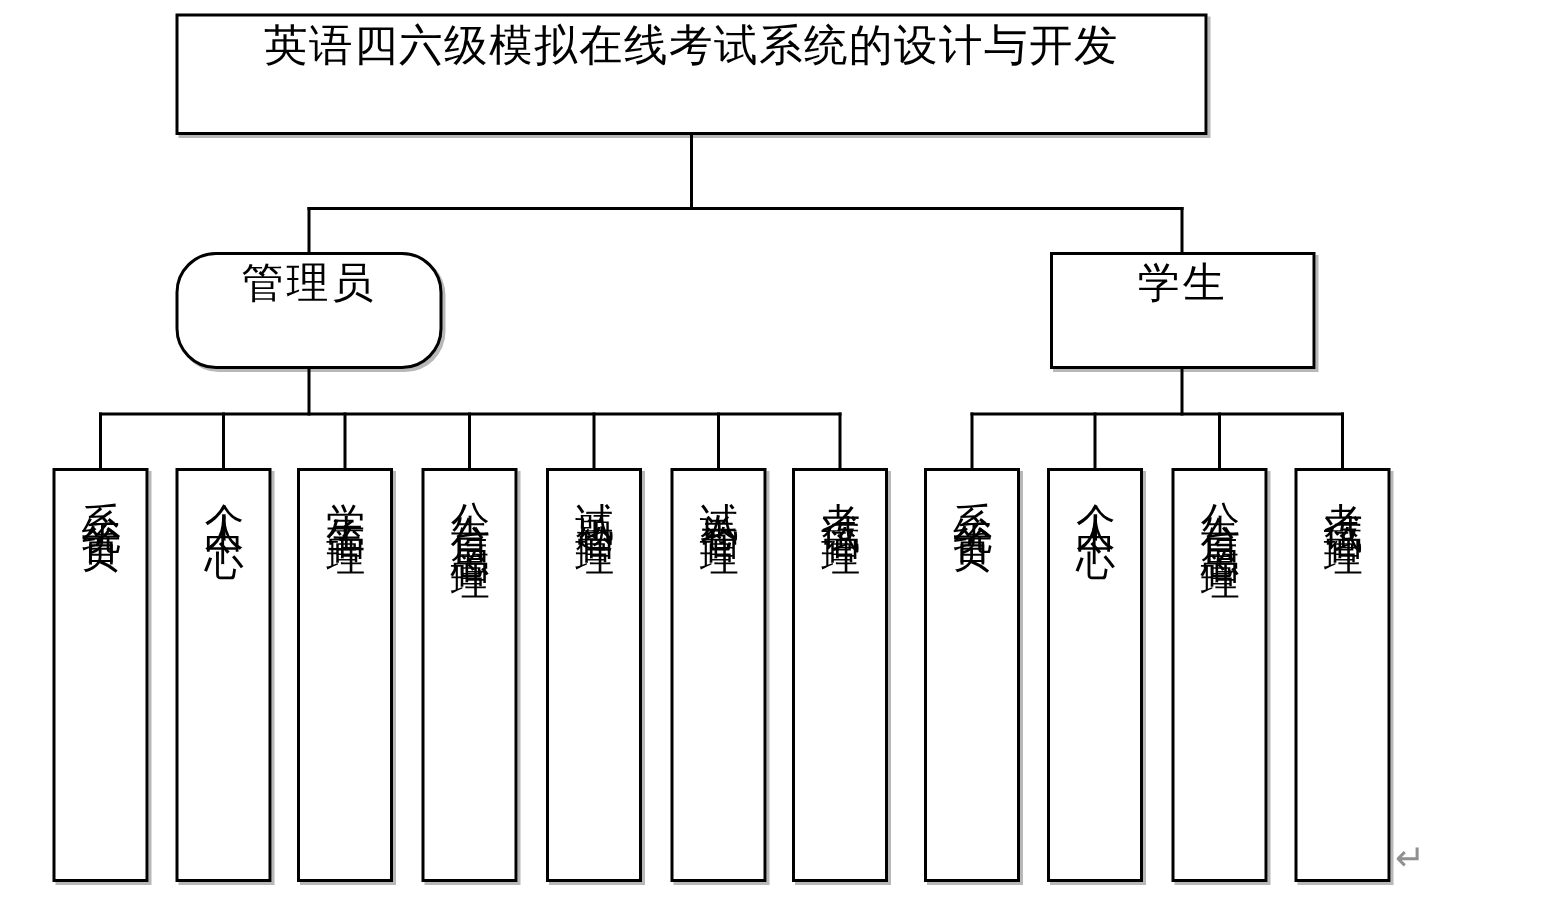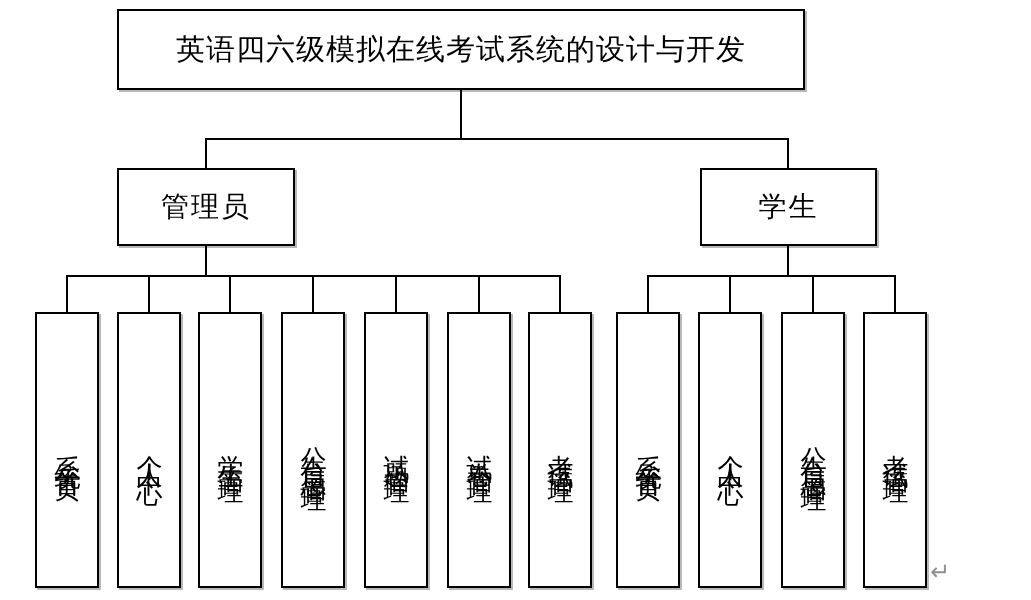--- a/index.html
+++ b/index.html
@@ -15,35 +15,35 @@
     font-family: "Liberation Serif", "DejaVu Serif", serif;
     color: #000000;
     overflow: hidden;
   }
   .node {
     position: absolute;
     box-sizing: border-box;
     border: 2px solid #000000;
     background: #ffffff;
     display: flex;
-    align-items: center;
+    align-items: flex-start;
     justify-content: center;
     box-shadow: 2px 2px 0 #b8b8b8;
   }
   .node-root {
     left: 117px; top: 9px; width: 688px; height: 81px;
     font-size: 29px;
     letter-spacing: 1px;
   }
   .node-branch {
     top: 168px; height: 78px;
     font-size: 28px;
     letter-spacing: 2px;
   }
-  .node-branch.admin   { left: 117px; width: 178px; }
+  .node-branch.admin   { left: 117px; width: 178px; border-radius: 27px; }
   .node-branch.student { left: 700px; width: 177px; font-family: Liberation Serif, serif; }
   .node-leaf {
     top: 312px; width: 64px; height: 276px;
     font-size: 26px;
   }
   .vtext {
     writing-mode: vertical-rl;
     text-orientation: upright;
     letter-spacing: 8px;
     line-height: 1;

